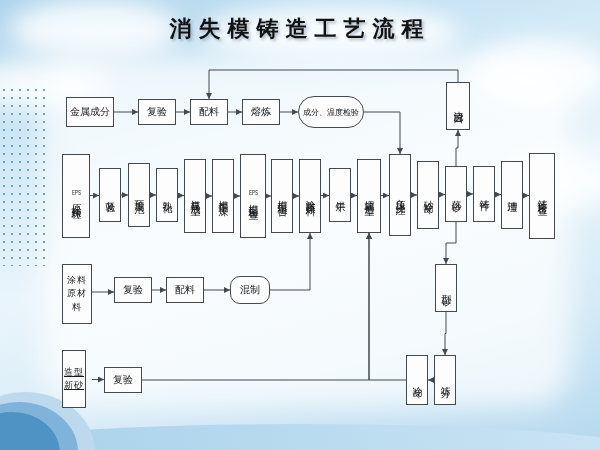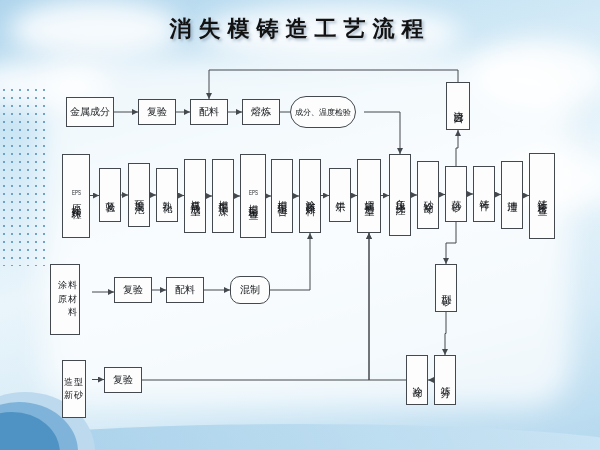--- a/index.html
+++ b/index.html
@@ -23,21 +23,21 @@
     position:absolute;left:0;top:14px;width:100%;text-align:center;z-index:3;
     font-size:22px;font-weight:bold;letter-spacing:7px;color:#121212;
     text-shadow:2px 2px 3px rgba(110,135,160,.55);
   }
   #connectors{position:absolute;left:0;top:0;z-index:1;}
   #connectors polyline{fill:none;stroke:#44494f;stroke-width:1;}
   #flow-nodes{position:absolute;left:0;top:0;width:600px;height:450px;z-index:2;}
   .node{
     position:absolute;display:flex;align-items:center;justify-content:center;
     background:#fdfdfd;border:1px solid #44494f;box-sizing:border-box;
-    color:#15181c;text-align:right;
+    color:#15181c;text-align:center;
   }
   .node .lbl{display:block;}
   .node.h .lbl{font-size:10px;line-height:1.2;}
   .node.h1 .lbl{font-size:8px;white-space:nowrap;letter-spacing:0;}
   .node.hw .lbl{font-size:9px;line-height:1.5;letter-spacing:1px;padding:1px;word-break:break-all;}
   .node.v .lbl{writing-mode:vertical-rl;text-orientation:upright;font-size:10px;letter-spacing:2px;line-height:1;}
   .node.v .lbl .tcy{text-combine-upright:all;font-size:8px;letter-spacing:0;}
 </style>
 </head>
 <body>
@@ -103,21 +103,21 @@
     </div>
     <div class="node h" style="left: 138px; top: 99px; width: 38px; height: 26px;">
       <span class="lbl">复验</span>
     </div>
     <div class="node h" style="left: 190px; top: 99px; width: 38px; height: 26px;">
       <span class="lbl">配料</span>
     </div>
     <div class="node h" style="left: 242px; top: 99px; width: 38px; height: 26px;">
       <span class="lbl">熔炼</span>
     </div>
-    <div class="node h1" style="left: 290px; top: 96px; width: 66px; height: 32px; border-radius: 16px;">
+    <div class="node h1" style="left: 298px; top: 96px; width: 66px; height: 32px; border-radius: 16px;">
       <span class="lbl">成分、温度检验</span>
     </div>
     <div class="node v" style="left: 446px; top: 82px; width: 24px; height: 48px;">
       <span class="lbl">浇冒口</span>
     </div>
     <div class="node v" style="left: 62px; top: 154px; width: 28px; height: 84px;">
       <span class="lbl"><span class="tcy">EPS</span>原始珠粒</span>
     </div>
     <div class="node v" style="left: 99px; top: 168px; width: 22px; height: 54px;">
       <span class="lbl">复验</span>
@@ -160,36 +160,36 @@
     </div>
     <div class="node v" style="left: 473px; top: 166px; width: 22px; height: 56px;">
       <span class="lbl">铸件</span>
     </div>
     <div class="node v" style="left: 501px; top: 161px; width: 22px; height: 68px;">
       <span class="lbl">清理</span>
     </div>
     <div class="node v" style="left: 529px; top: 153px; width: 26px; height: 86px;">
       <span class="lbl">铸件检查</span>
     </div>
-    <div class="node hw" style="left: 50px; top: 264px; width: 30px; height: 71px;">
+    <div class="node hw" style="left: 62px; top: 264px; width: 30px; height: 60px;">
       <span class="lbl">涂料原材料</span>
     </div>
     <div class="node h" style="left: 114px; top: 277px; width: 38px; height: 26px;">
       <span class="lbl">复验</span>
     </div>
     <div class="node h" style="left: 166px; top: 277px; width: 38px; height: 26px;">
       <span class="lbl">配料</span>
     </div>
     <div class="node h" style="left: 230px; top: 276px; width: 40px; height: 28px; border-radius: 10px;">
       <span class="lbl">混制</span>
     </div>
     <div class="node v" style="left: 435px; top: 264px; width: 22px; height: 48px;">
       <span class="lbl">型砂</span>
     </div>
-    <div class="node hw" style="left: 62px; top: 360px; width: 24px; height: 58px;">
+    <div class="node hw" style="left: 62px; top: 350px; width: 24px; height: 58px; text-decoration: underline;">
       <span class="lbl">造型新砂</span>
     </div>
     <div class="node h" style="left: 104px; top: 367px; width: 38px; height: 26px;">
       <span class="lbl">复验</span>
     </div>
     <div class="node v" style="left: 406px; top: 355px; width: 22px; height: 50px;">
       <span class="lbl">冷却</span>
     </div>
     <div class="node v" style="left: 434px; top: 355px; width: 22px; height: 50px;">
       <span class="lbl">筛分</span>

